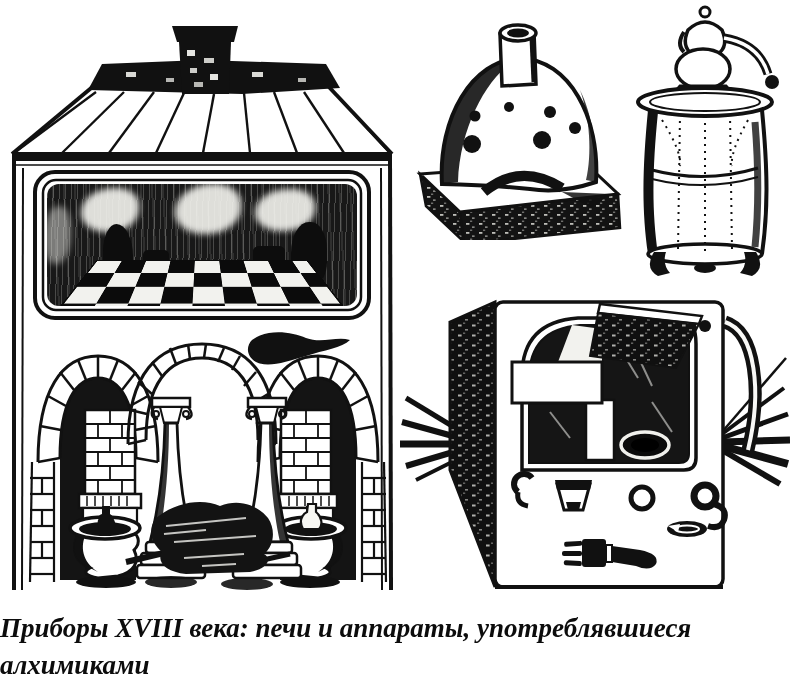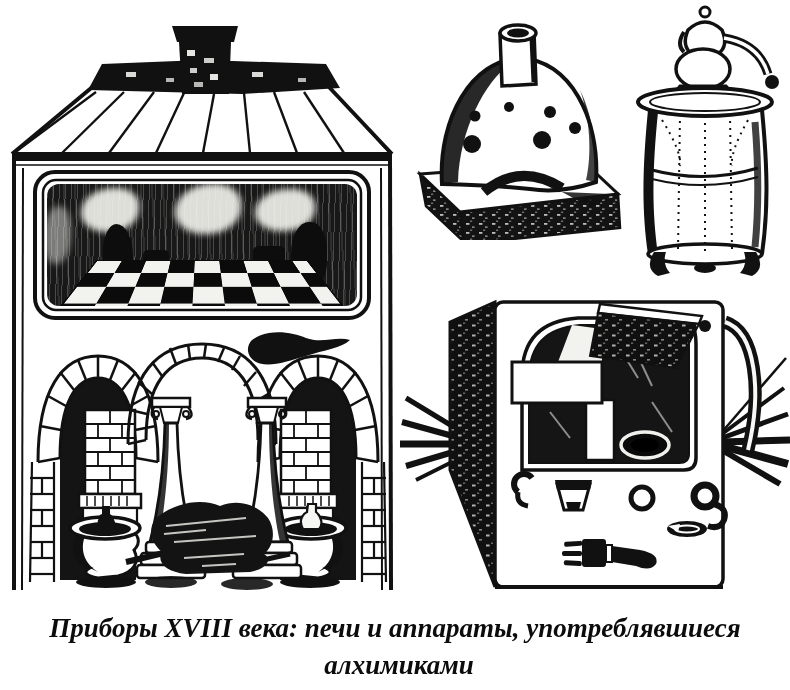--- a/index.html
+++ b/index.html
@@ -26,24 +26,24 @@
   .smoke.s1{left:34px;top:4px;width:58px;height:44px;}
   .smoke.s2{left:128px;top:0px;width:66px;height:50px;}
   .smoke.s3{left:208px;top:5px;width:60px;height:42px;}
   .smoke.s4{left:-4px;top:22px;width:28px;height:58px;opacity:.45;}
   .sil{position:absolute;background:#0d0d0d;}
   .sil.d1{left:56px;top:40px;width:30px;height:60px;border-radius:45% 55% 30% 40%;}
   .sil.d2{left:244px;top:38px;width:36px;height:62px;border-radius:50% 45% 35% 35%;}
   .sil.d3{left:96px;top:66px;width:26px;height:24px;border-radius:20%;}
   .sil.d4{left:206px;top:62px;width:32px;height:24px;border-radius:20%;}
   
-  .caption{position:absolute;left:0;right:0;top:610px;text-align:center;
+  .caption{position:absolute;left:0;right:0;top:610px;text-align:left;
            font-style:italic;font-weight:600;font-size:27px;line-height:37px;
            color:#0c0c0c;white-space:nowrap;}
-  .caption .l2{display:block;margin-left:8px;}
+  .caption .l2{display:block;}
 </style>
 </head>
 <body>
 
 <div class="page">
 
   <div class="fig" style="left:6px;top:6px;width:392px;height:592px;" role="img" aria-label="alchemical laboratory house with hipped roof, checkerboard-floor chamber and three brick arches with cauldrons">
 
     <div class="chamber">
       <div class="streaks"></div>

